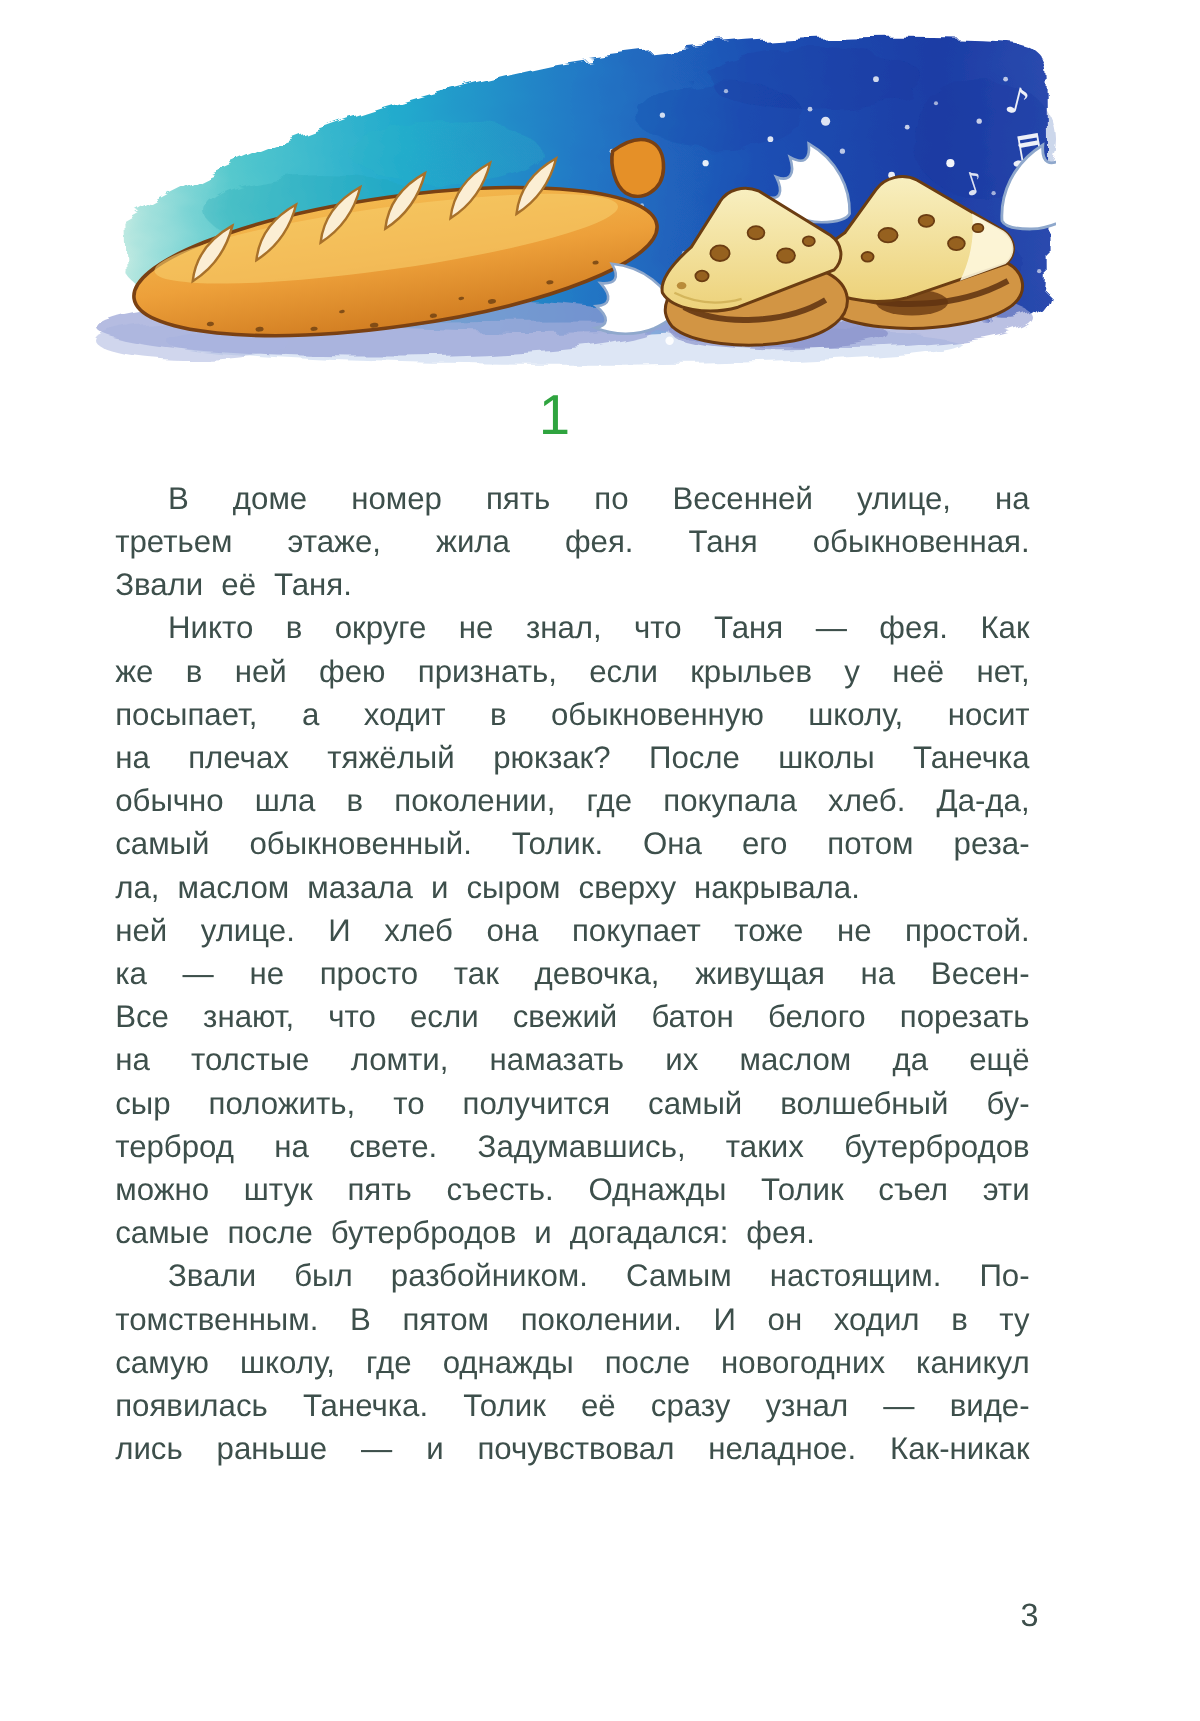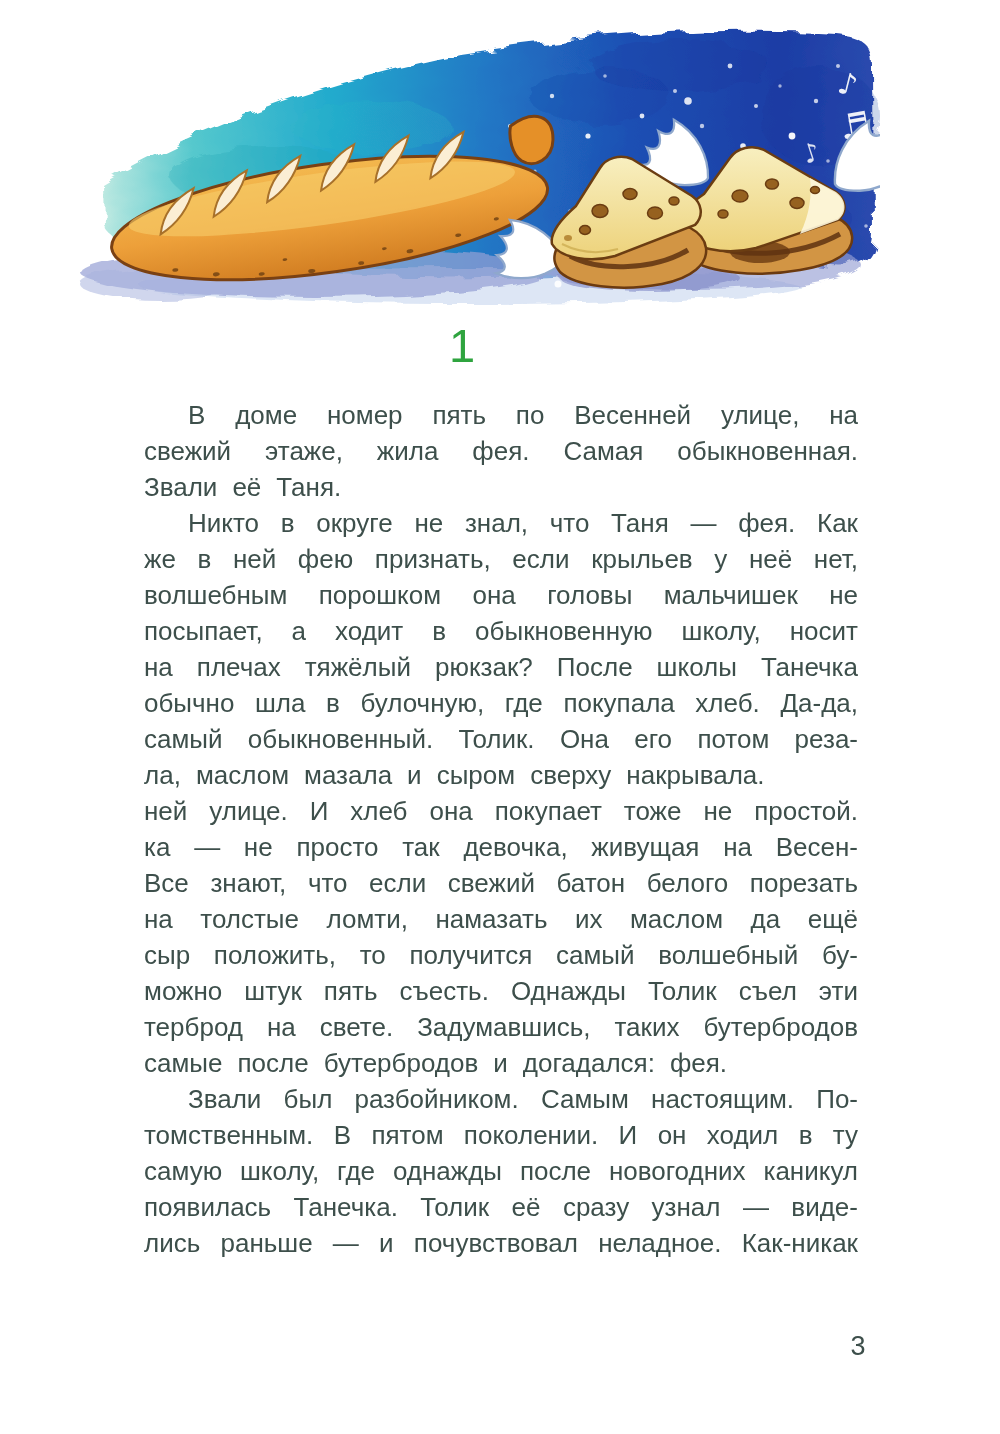--- a/index.html
+++ b/index.html
@@ -8,21 +8,21 @@
     font-family:"Liberation Sans", sans-serif; color:#3d4f4b; overflow:hidden;
   }
   .illustration { position:absolute; left:40px; top:6px; width:840px; height:300px; }
   .chapter-number {
     position:absolute; left:0; top:320px; width:924px; text-align:center;
     font-size:47px; line-height:52px; color:#2fa43f;
   }
   .body-text { position:absolute; left:96px; top:397px; width:762px; font-size:26px; }
   .line {
     height:36px; line-height:36px; overflow:hidden;
-    text-align:justify; text-align-last:justify;margin-left:48px;
+    text-align:justify; text-align-last:justify;
   }
   .line.first { padding-left:44px; }
   .line.last  { text-align-last:left; word-spacing:0.30em; }
   .page-number {
     position:absolute; left:840px; top:1328px; width:36px; text-align:center;
     font-size:27px; line-height:36px; color:#3d4f4b;
   }
   .music-note { font-family:"DejaVu Sans", sans-serif; }
 </style>
 </head>
@@ -192,37 +192,36 @@
         </g>
         <ellipse cx="528" cy="232" rx="4" ry="3" fill="#b98c3a"></ellipse>
       </g>
     </svg>
   </div>
 
   <div class="chapter-number">1</div>
 
   <div class="body-text">
       <div class="line first">В доме номер пять по Весенней улице, на</div>
-      <div class="line">свежий этаже, жила фея. Самая обыкновенная.</div>
+      <div class="line">третьем этаже, жила фея. Таня обыкновенная.</div>
       <div class="line last">Звали её Таня.</div>
       <div class="line first">Никто в округе не знал, что Таня — фея. Как</div>
       <div class="line">же в ней фею признать, если крыльев у неё нет,</div>
-      <div class="line">волшебным порошком она головы мальчишек не</div>
       <div class="line">посыпает, а ходит в обыкновенную школу, носит</div>
       <div class="line">на плечах тяжёлый рюкзак? После школы Танечка</div>
-      <div class="line">обычно шла в булочную, где покупала хлеб. Да-да,</div>
+      <div class="line">обычно шла в поколении, где покупала хлеб. Да-да,</div>
       <div class="line">самый обыкновенный. Толик. Она его потом реза-</div>
       <div class="line last">ла, маслом мазала и сыром сверху накрывала.</div>
       <div class="line">ней улице. И хлеб она покупает тоже не простой.</div>
       <div class="line">ка — не просто так девочка, живущая на Весен-</div>
       <div class="line">Все знают, что если свежий батон белого порезать</div>
       <div class="line">на толстые ломти, намазать их маслом да ещё</div>
       <div class="line">сыр положить, то получится самый волшебный бу-</div>
+      <div class="line">терброд на свете. Задумавшись, таких бутербродов</div>
       <div class="line">можно штук пять съесть. Однажды Толик съел эти</div>
-      <div class="line">терброд на свете. Задумавшись, таких бутербродов</div>
       <div class="line last">самые после бутербродов и догадался: фея.</div>
       <div class="line first">Звали был разбойником. Самым настоящим. По-</div>
       <div class="line">томственным. В пятом поколении. И он ходил в ту</div>
       <div class="line">самую школу, где однажды после новогодних каникул</div>
       <div class="line">появилась Танечка. Толик её сразу узнал — виде-</div>
       <div class="line">лись раньше — и почувствовал неладное. Как-никак</div>
     </div>
 
   <div class="page-number">3</div>
 

